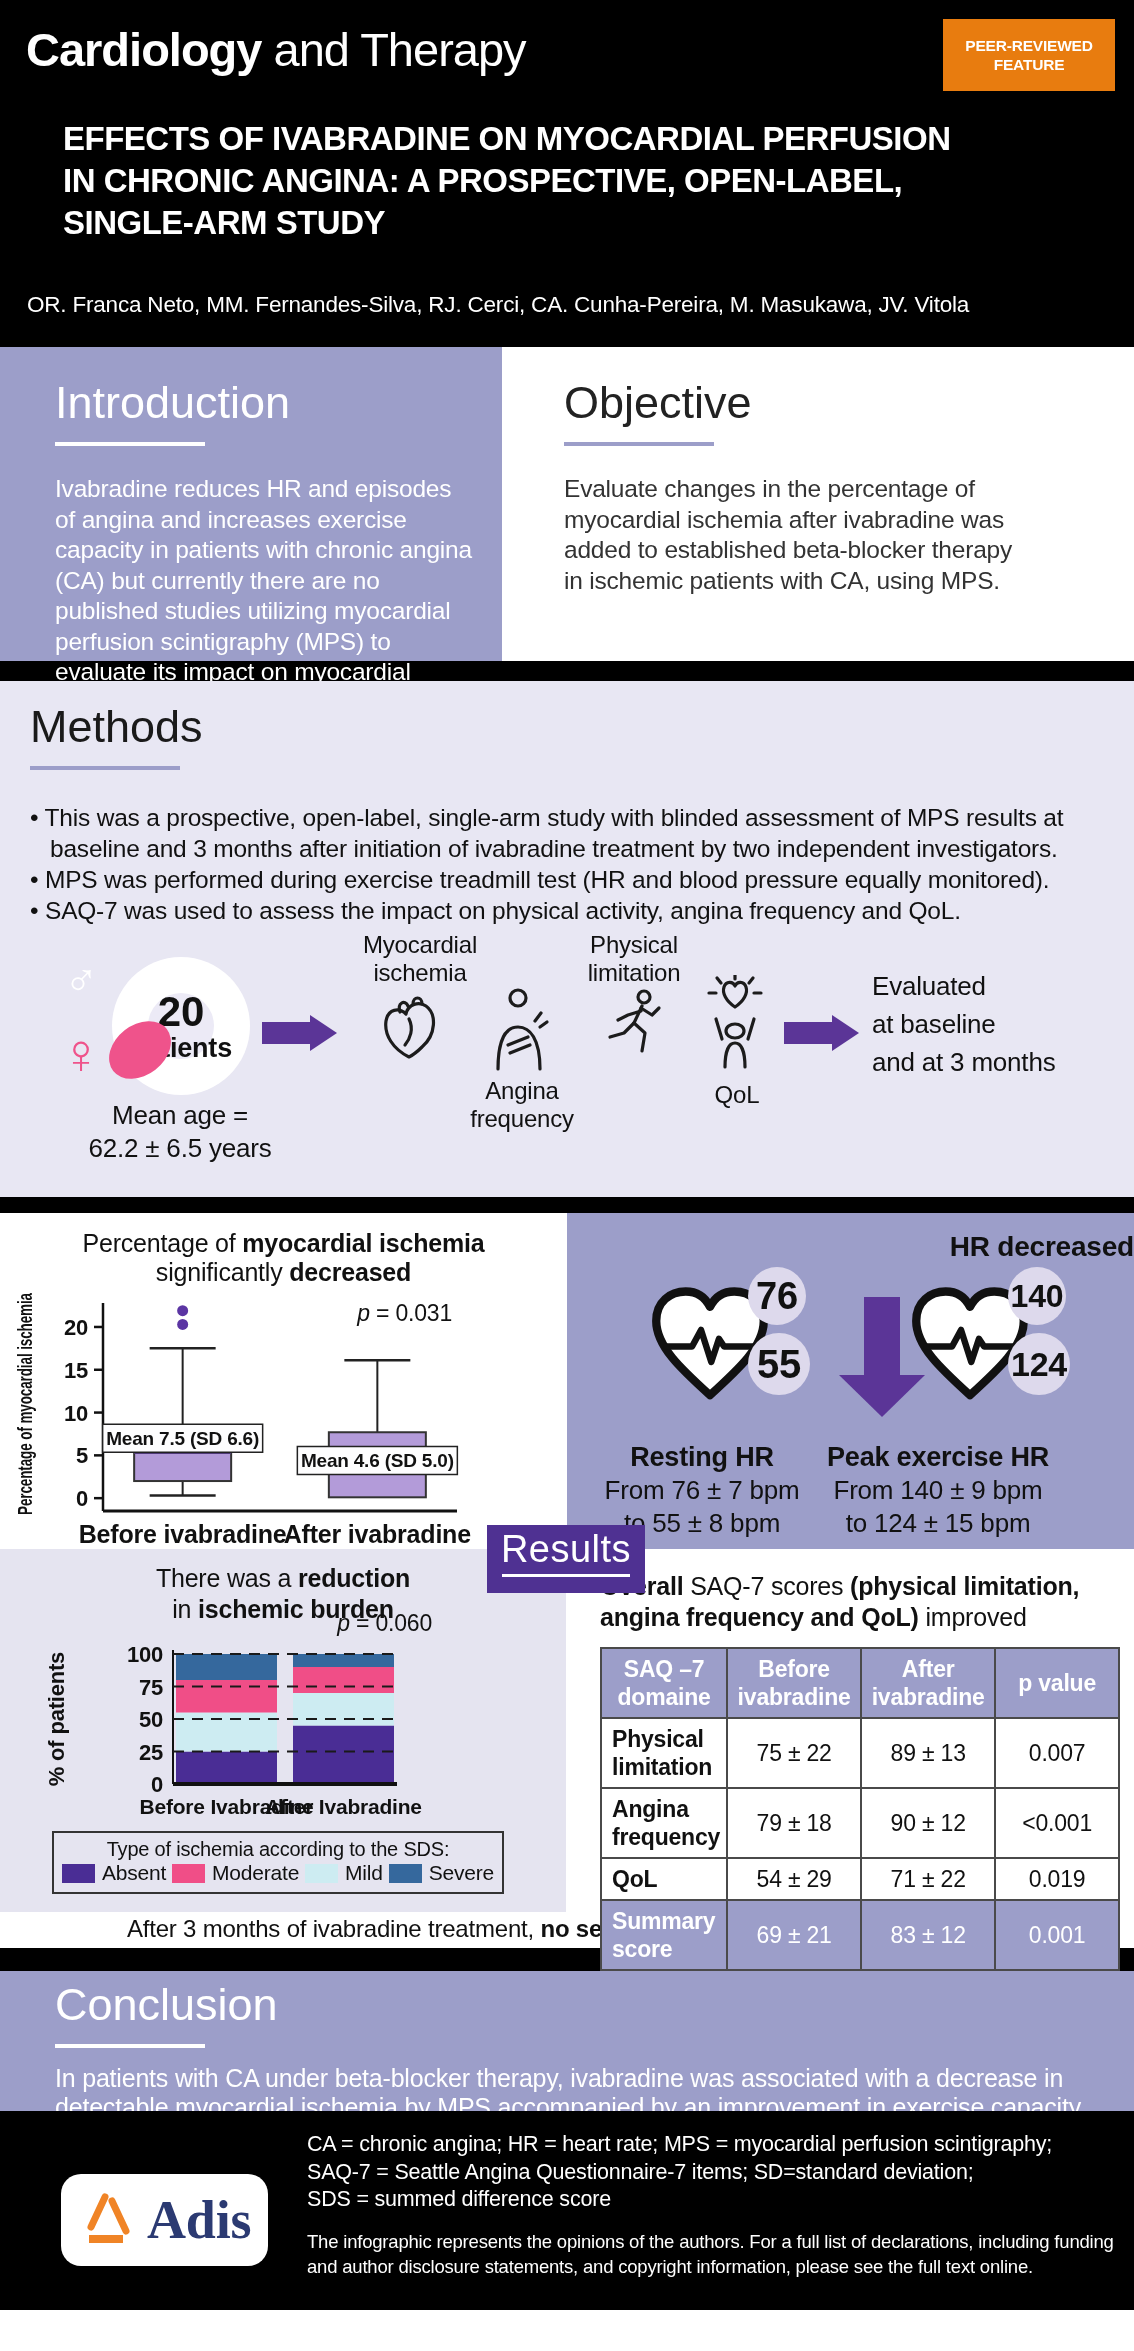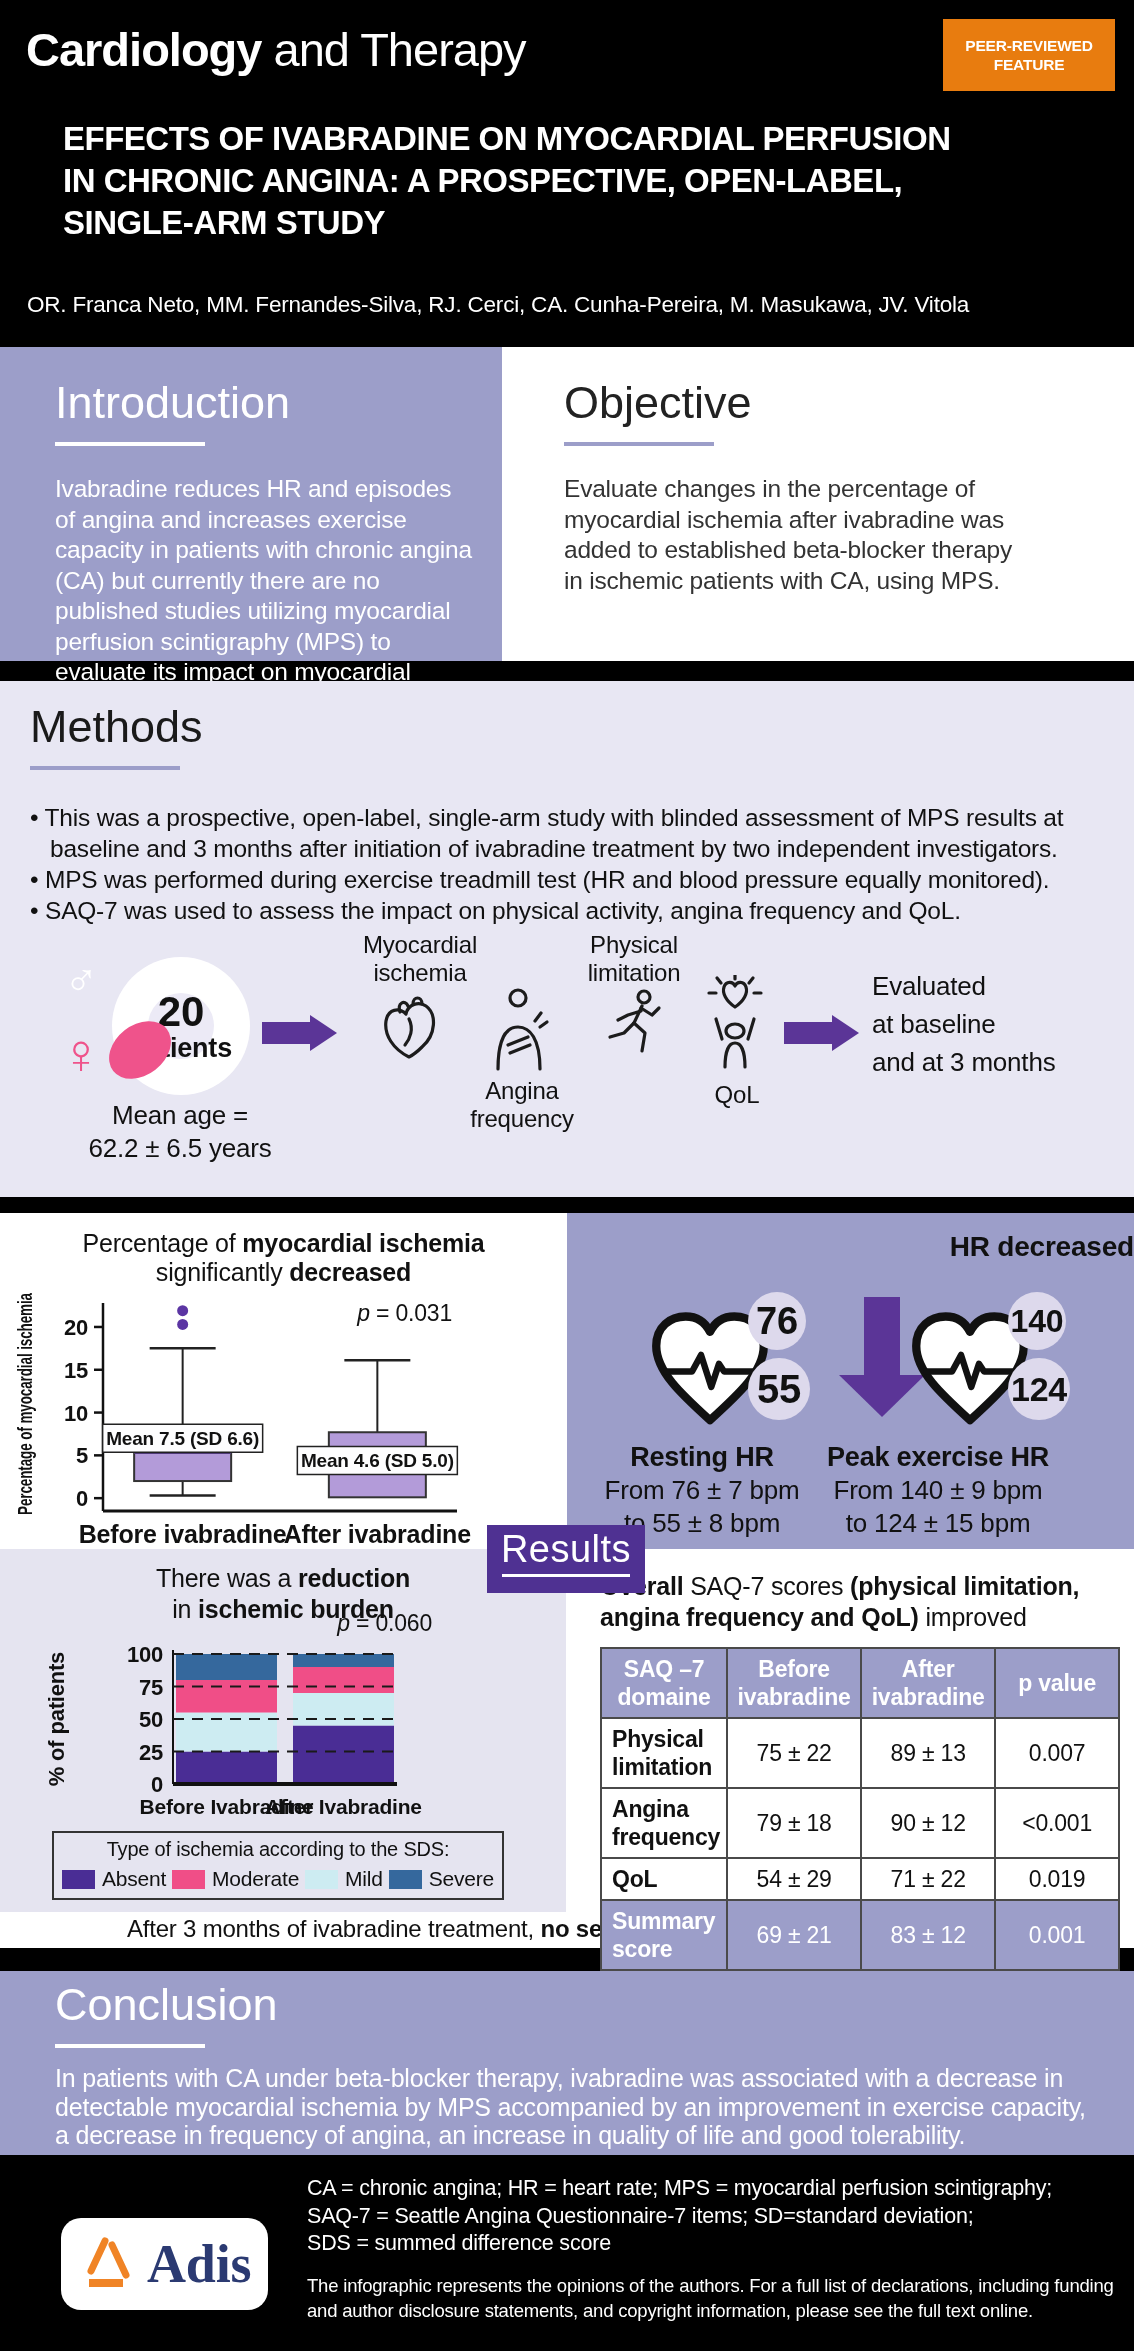--- a/index.html
+++ b/index.html
@@ -64,41 +64,41 @@
   .evaluated{left:872px; top:58px; width:250px; font-size:26px; line-height:38px;}
 
   
   .results{position:relative;}
   .r-row1{display:flex; height:336px;}
   .bp-panel{width:567px; background:#fff; position:relative;}
   .bp-title{position:absolute; top:16px; width:100%; text-align:center; font-size:25px; line-height:29px; color:#111;}
   .bp-svg{position:absolute; left:8px; top:80px;}
   .hr-panel{flex:1; background:var(--purple); position:relative; color:#111;}
   .hr-title{position:absolute; top:18px; width:100%; text-align:right; font-size:28px; font-weight:bold;}
-  .heart-block{position:absolute; width:160px; height:168px; top:56px;margin-top:25px;}
+  .heart-block{position:absolute; width:160px; height:168px; top:56px;}
   .hb1{left:79px;} .hb2{left:339px;}
   .heart-block svg.heart{position:absolute; left:0; top:14px;}
   .num-circle{position:absolute; border-radius:50%; background:#ddd9ec; display:flex; align-items:center; justify-content:center; font-weight:bold;}
   .nc-top{width:58px; height:58px; right:0; top:-2px; font-size:38px;}
   .nc-bot{width:62px; height:62px; right:-4px; top:64px; font-size:40px;}
   .hb2 .nc-top{font-size:32px;} .hb2 .nc-bot{font-size:34px;}
   .arrow-down{position:absolute; left:272px; top:84px; width:86px; height:120px; display:flex; flex-direction:column; align-items:center;}
   .arrow-down .shaft{width:36px; height:78px; background:var(--arrow);}
   .arrow-down .head{width:0; height:0; border-left:43px solid transparent; border-right:43px solid transparent; border-top:42px solid var(--arrow);}
   .hr-text{position:absolute; top:228px; text-align:center; font-size:26px; line-height:33px;}
   .hrt1{left:10px; width:250px;} .hrt2{left:231px; width:280px;}
   .hr-text .hl{font-weight:bold; font-size:27px;}
 
   .r-row2{display:flex; height:363px;}
   .sb-panel{width:567px; background:var(--lav2); position:relative;}
   .sb-title{position:absolute; top:14px; width:100%; text-align:center; font-size:25px; line-height:31px;}
   .sb-svg{position:absolute; left:30px; top:60px;}
   .legend{position:absolute; left:52px; top:282px; width:452px; border:2px solid #333; padding:5px 8px 7px 8px; text-align:center;}
   .legend .lt{font-size:20px;}
-  .legend .litems{display:flex; justify-content:space-between; margin-top:6px; align-items:center;}
+  .legend .litems{display:flex; justify-content:space-between; align-items:center;}
   .legend .li{display:flex; align-items:center; gap:7px; font-size:21px;}
   .legend .sw{width:33px; height:19px; display:inline-block;}
 
   .tbl-panel{flex:1; background:#fff; position:relative; padding:20px 14px 0 34px;}
   .tbl-title{font-size:25px; line-height:31px; margin-top:2px;}
   table.saq{border-collapse:collapse; margin-top:14px; width:520px;}
   table.saq th, table.saq td{border:2px solid #4a4a4a; font-size:23px; line-height:28px; padding:6px 6px;margin-left:23px;}
   table.saq th{background:var(--purple); color:#fff; font-weight:bold; text-align:center;}
   table.saq td.val{text-align:center;}
   table.saq td.rowhead{font-weight:bold; text-align:left; padding-left:10px;}
@@ -106,21 +106,21 @@
   table.saq tr.summary td.val{font-weight:normal;}
   table.saq col.c1{width:21%;} table.saq col.cx{width:26.3%;}
 
   .res-badge{position:absolute; left:487px; top:312px; width:158px; height:68px; background:var(--deep); color:#fff; text-align:center;}
   .res-badge .t{font-size:38px; font-weight:400; margin-top:3px; letter-spacing:0.5px;}
   .res-badge .u{height:3px; background:#fff; width:128px; margin:3px auto 0 auto;}
 
   .adverse{height:36px; background:#fff; text-align:center; font-size:24px; line-height:34px;}
 
   
-  .conclusion{background:var(--purple); color:#fff; height:184px; padding:8px 30px 0 55px;}
+  .conclusion{background:var(--purple); color:#fff; height:140px; padding:8px 30px 0 55px;}
   .conclusion .io-body{margin-top:16px; font-size:25px; line-height:28.5px; max-width:1040px;}
 
   
   .footer{background:#000; color:#fff; height:199px; position:relative;}
   .adis-box{position:absolute; left:61px; top:63px; width:207px; height:92px; background:#fff; border-radius:20px; display:flex; align-items:center; padding-left:20px; gap:10px;}
   .adis-word{font-family:"Liberation Serif","DejaVu Serif",serif; font-weight:bold; font-size:54px; color:var(--navy); line-height:1;}
   .abbrev{position:absolute; left:307px; top:20px; font-size:21.5px; line-height:27.5px;}
   .disclaimer{position:absolute; left:307px; top:118px; font-size:18.5px; line-height:25px;}
 </style>
 </head>

